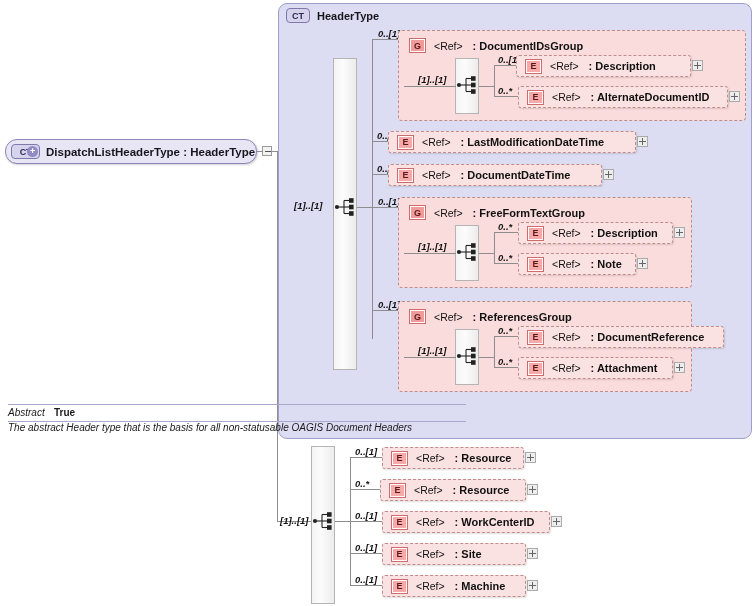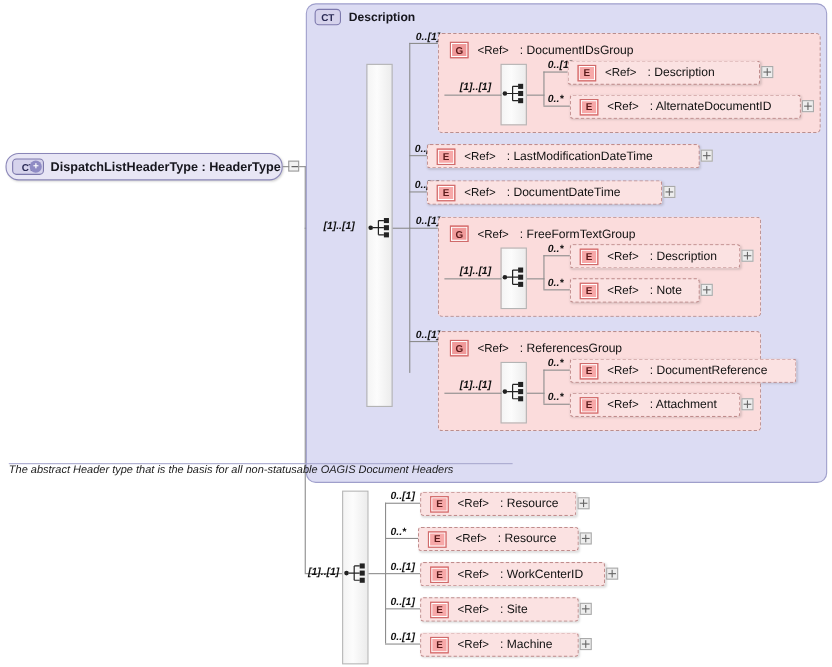--- a/index.html
+++ b/index.html
@@ -112,21 +112,21 @@
     box-shadow:0 0 0 1px #fff inset;
   }
   .e-badge {
     width:17px;height:15px;border:1px solid #cf6b6b;background:#f7a8a8;
     display:flex;align-items:center;justify-content:center;
     font-size:9px;font-weight:bold;color:#5a1a1a;margin-right:8px;
     box-shadow:0 0 0 1px #fff inset;
     flex:none;
   }
   .ref-txt { font-size:10.5px; color:#111; margin-right:10px; }
-  .name-txt { font-size:11px; font-weight:normal; color:#111; white-space:nowrap; }
+  .name-txt { font-size:11px; font-weight:bold; color:#111; white-space:nowrap; }
 
   
   .elem-box {
     position:absolute;
     background:#fbe2e2;
     border:1px dashed #c08c8c;
     border-radius:3px;
     display:flex; align-items:center;
     padding-left:8px;
     box-shadow:1px 1px 2px rgba(0,0,0,0.13);
@@ -182,21 +182,21 @@
   <div class="ln lnh abs" style="left:277px; top:207px; width:14px;"></div>
 
   <div class="ln lnh abs" style="left:277px; top:521px; width:34px;"></div>
 
   <div class="ct-container"></div>
 
   <div class="ct-container-head" style="left:286px; top:8px;">
     <div class="ct-badge2">
       <span>CT</span>
     </div>
-    <span class="ct-title">Description</span>
+    <span class="ct-title">HeaderType</span>
   </div>
 
   <div class="seq-bar" style="left:333px; top:58px; width:24px; height:312px;"></div>
   <svg class="seq-icon" style="left:334px; top:196px;" viewBox="0 0 24 22">
     <circle cx="3" cy="11" r="2.1" fill="#222"></circle>
     <line x1="5" y1="11" x2="10" y2="11" stroke="#222" stroke-width="1.1"></line>
     <line x1="10" y1="4.5" x2="10" y2="17.5" stroke="#222" stroke-width="1.1"></line>
     <line x1="10" y1="4.5" x2="15" y2="4.5" stroke="#222" stroke-width="1.1"></line>
     <line x1="10" y1="11" x2="15" y2="11" stroke="#222" stroke-width="1.1"></line>
     <line x1="10" y1="17.5" x2="15" y2="17.5" stroke="#222" stroke-width="1.1"></line>
@@ -354,20 +354,24 @@
 
   <div class="ln lnh abs" style="left:494px; top:367px; width:24px;"></div>
   <span class="card" style="left:498px; top:356px;">0..*</span>
   <div class="elem-box" style="left:518px; top:357px; width:155px; height:22px;">
     <span class="e-badge">E</span>
     <span class="ref-txt">&lt;Ref&gt;</span>
     <span class="name-txt">: Attachment</span>
   </div>
   <div class="plus-box" style="left:674px; top:362px;"></div>
 
+  <div class="abstract-row">
+    <span class="abstract-key">Abstract</span>
+    <span class="abstract-val">True</span>
+  </div>
   <div class="abstract-desc">The abstract Header type that is the basis for all non-statusable OAGIS Document Headers</div>
 
   <div class="seq-bar" style="left:311px; top:446px; width:24px; height:158px;"></div>
   <svg class="seq-icon" style="left:312px; top:510px;" viewBox="0 0 24 22">
     <circle cx="3" cy="11" r="2.1" fill="#222"></circle>
     <line x1="5" y1="11" x2="10" y2="11" stroke="#222" stroke-width="1.1"></line>
     <line x1="10" y1="4.5" x2="10" y2="17.5" stroke="#222" stroke-width="1.1"></line>
     <line x1="10" y1="4.5" x2="15" y2="4.5" stroke="#222" stroke-width="1.1"></line>
     <line x1="10" y1="11" x2="15" y2="11" stroke="#222" stroke-width="1.1"></line>
     <line x1="10" y1="17.5" x2="15" y2="17.5" stroke="#222" stroke-width="1.1"></line>

